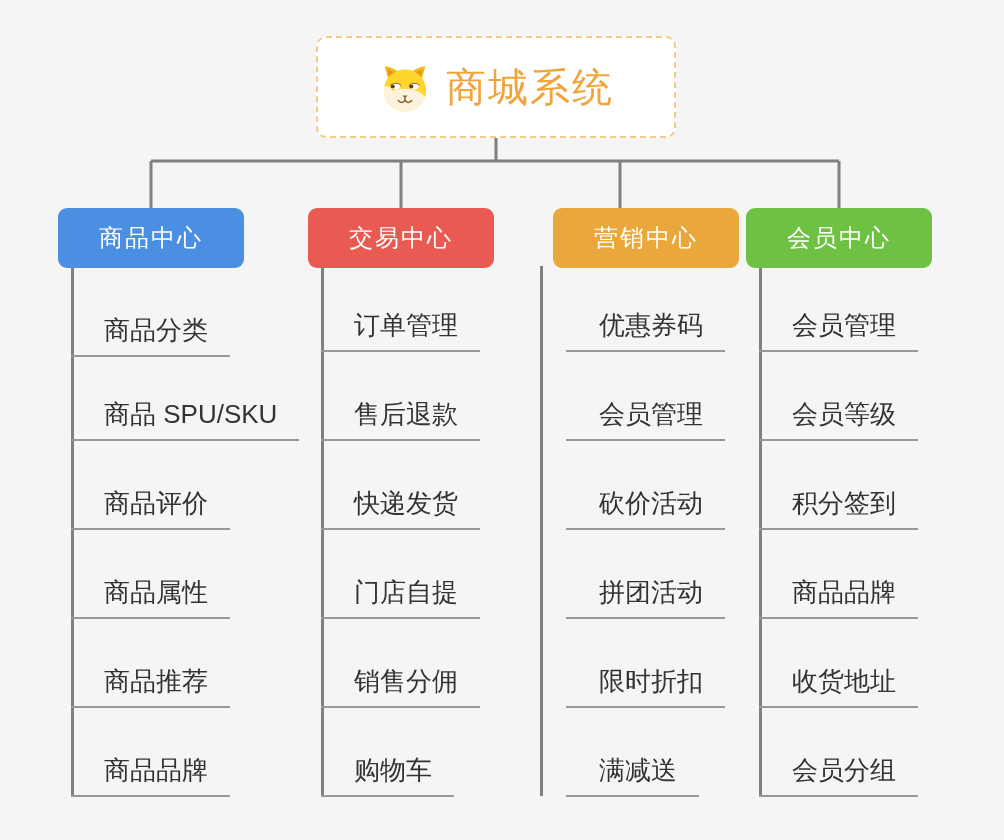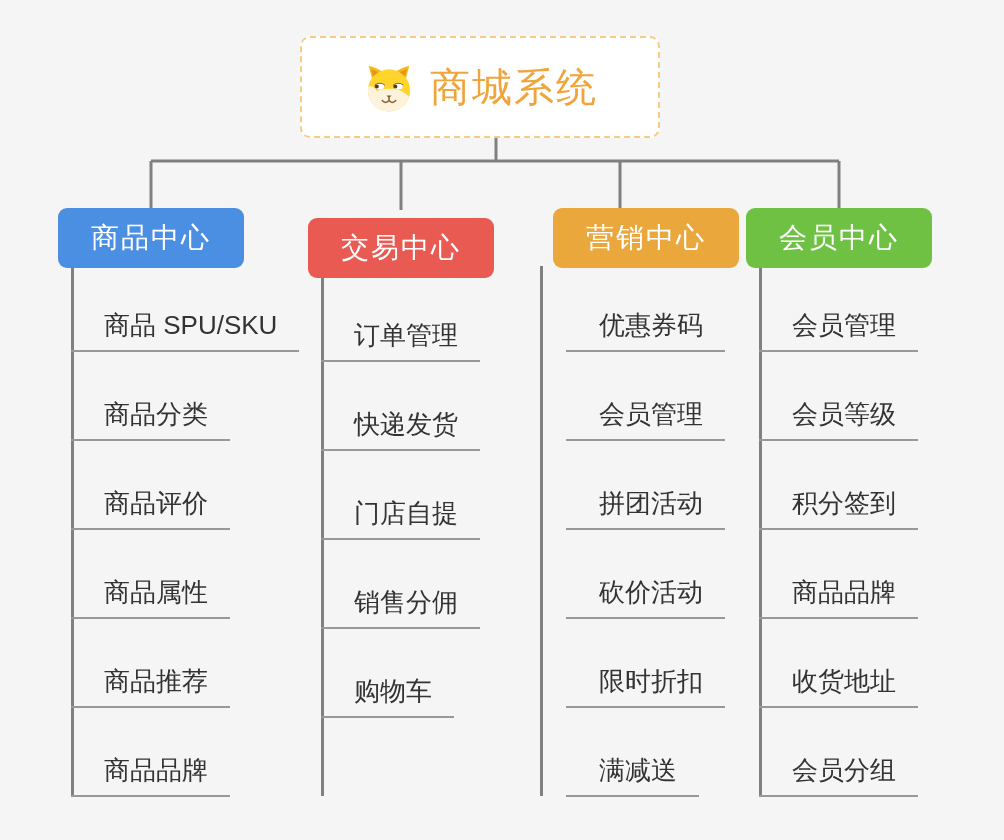--- a/index.html
+++ b/index.html
@@ -18,21 +18,21 @@
   #connector-svg {
     position: absolute;
     left: 0; top: 0;
     width: 1004px; height: 840px;
     pointer-events: none;
     z-index: 0;
   }
   
   .root-node {
     position: absolute;
-    left: 300px; top: 36px;
+    left: 316px; top: 36px;
     width: 360px; height: 102px;
     box-sizing: border-box;
     background: #ffffff;
     border: 2px dashed #f6cc85;
     border-radius: 10px;
     display: flex;
     align-items: center;
     justify-content: center;
     gap: 14px;
     z-index: 2;
@@ -48,21 +48,21 @@
   
   .column { position: absolute; top: 208px; z-index: 1; }
   .branch-box {
     box-sizing: border-box;
     width: 186px; height: 60px;
     border-radius: 9px;
     display: flex;
     align-items: center;
     justify-content: center;
     color: #ffffff;
-    font-size: 28px;
+    font-size: 24px;
     letter-spacing: 2px;
     white-space: nowrap;
     cursor: pointer;
   }
   .child-row {
     height: 89px;
     display: flex;
     align-items: flex-end;
   }
   .child-row.first { height: 84px; }
@@ -114,43 +114,46 @@
 
       <path d="M29 42 h6 l-3 3.4 Z" fill="#8a5b2b"></path>
       <path d="M32 45 v3 M24 48 q4 4.5 8 0 q4 4.5 8 0" stroke="#8a5b2b" stroke-width="1.8" fill="none" stroke-linecap="round"></path>
     </svg>
     <span class="root-title">商城系统</span>
   </div>
 
   <div id="branches">
       <div class="column" style="left: 58px;">
         <div class="branch-box" style="background: rgb(75, 143, 226);">商品中心</div>
+        <div class="child-row">
+          <div class="child-topic">商品分类</div>
+        </div>
         <div class="child-row first">
           <div class="child-topic">商品 SPU/SKU</div>
         </div>
         <div class="child-row">
-          <div class="child-topic">商品分类</div>
-        </div>
-        <div class="child-row">
           <div class="child-topic">商品评价</div>
         </div>
         <div class="child-row">
           <div class="child-topic">商品属性</div>
         </div>
         <div class="child-row">
           <div class="child-topic">商品推荐</div>
         </div>
         <div class="child-row">
           <div class="child-topic">商品品牌</div>
         </div>
       </div>
       <div class="column" style="left: 308px;">
-        <div class="branch-box" style="background: rgb(232, 90, 82); margin-top: 10px;">交易中心</div>
+        <div class="branch-box" style="background: rgb(232, 90, 82);">交易中心</div>
         <div class="child-row first">
           <div class="child-topic">订单管理</div>
+        </div>
+        <div class="child-row">
+          <div class="child-topic">售后退款</div>
         </div>
         <div class="child-row">
           <div class="child-topic">快递发货</div>
         </div>
         <div class="child-row">
           <div class="child-topic">门店自提</div>
         </div>
         <div class="child-row">
           <div class="child-topic">销售分佣</div>
         </div>
@@ -160,24 +163,24 @@
       </div>
       <div class="column" style="left: 553px;">
         <div class="branch-box" style="background: rgb(233, 167, 60);">营销中心</div>
         <div class="child-row first">
           <div class="child-topic">优惠券码</div>
         </div>
         <div class="child-row">
           <div class="child-topic">会员管理</div>
         </div>
         <div class="child-row">
+          <div class="child-topic">砍价活动</div>
+        </div>
+        <div class="child-row">
           <div class="child-topic">拼团活动</div>
-        </div>
-        <div class="child-row">
-          <div class="child-topic">砍价活动</div>
         </div>
         <div class="child-row">
           <div class="child-topic">限时折扣</div>
         </div>
         <div class="child-row">
           <div class="child-topic">满减送</div>
         </div>
       </div>
       <div class="column" style="left: 746px; font-family: Liberation Mono, monospace;">
         <div class="branch-box" style="background: rgb(110, 193, 66);">会员中心</div>

